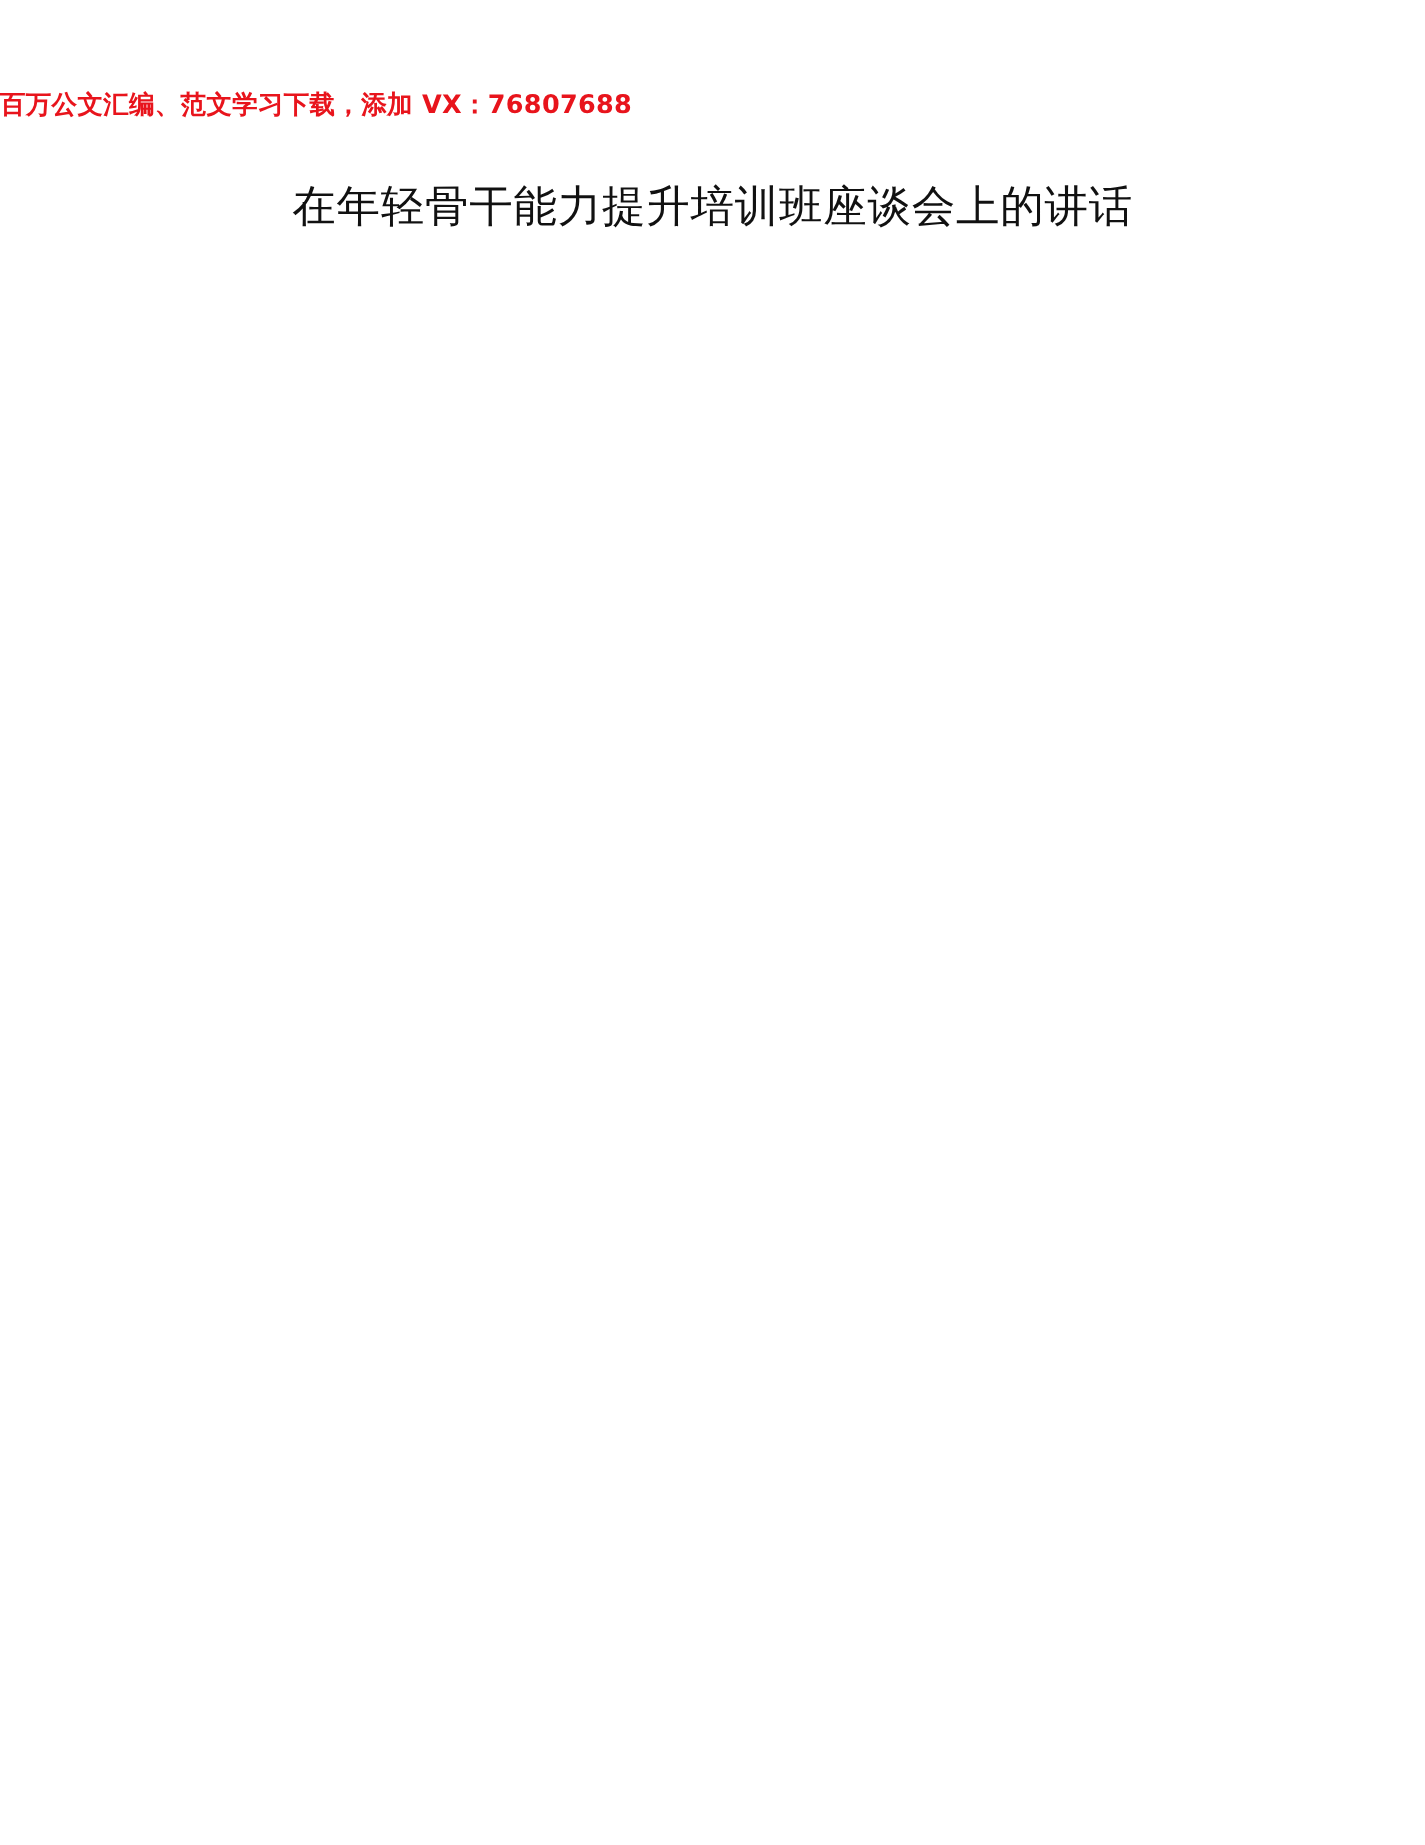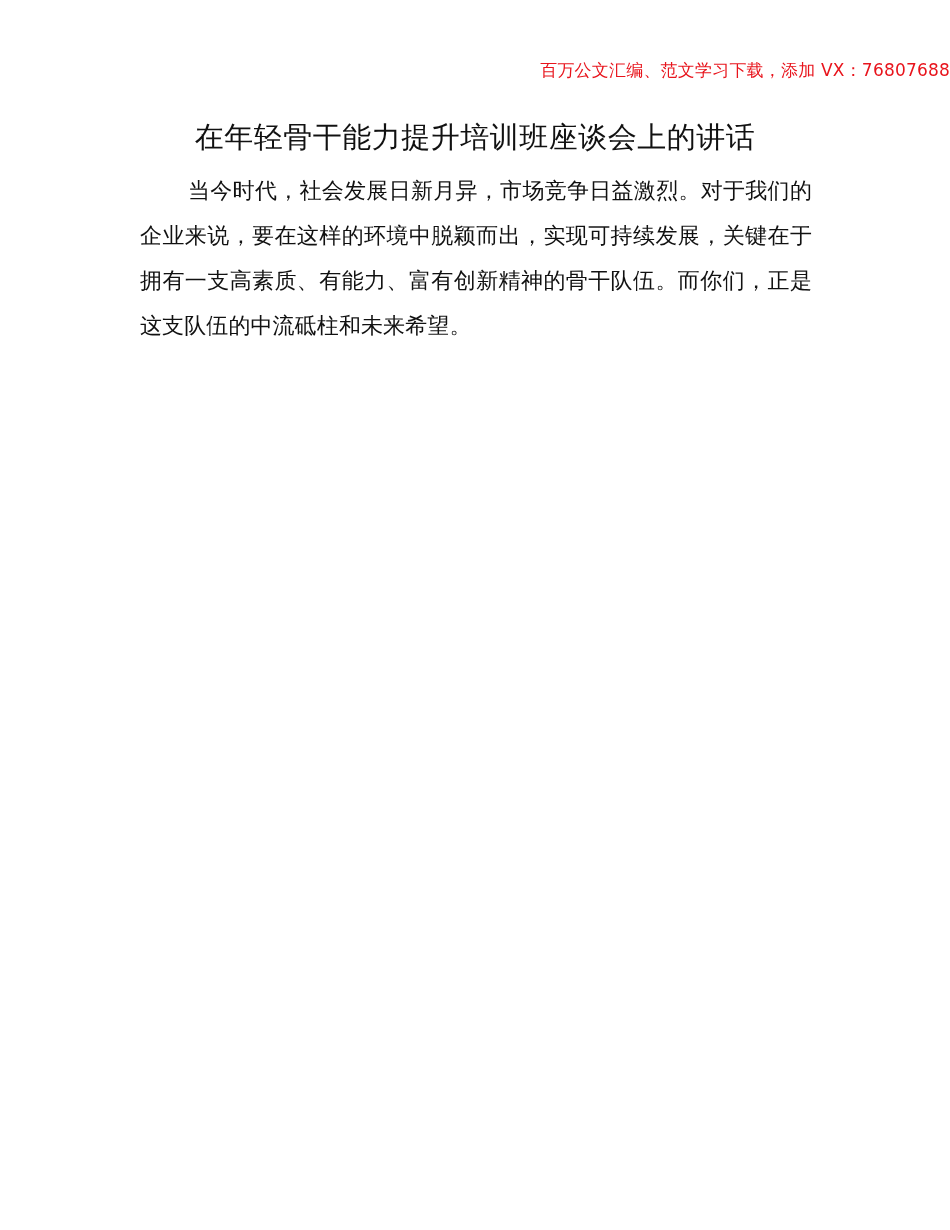--- a/index.html
+++ b/index.html
@@ -1,29 +1,28 @@
 <!DOCTYPE html>
 <html><head>
 <meta charset="utf-8">
 <style>
   html, body { margin: 0; padding: 0; background: #ffffff; }
   body { width: 950px; height: 1230px; position: relative; overflow: hidden;
          font-family: "DejaVu Sans", "Liberation Sans", sans-serif; color: #111111; }
   .page { position: absolute; left: 0; top: 0; width: 950px; height: 1230px; background: #ffffff; }
-  .header-banner { position: absolute; top: 57px; left: 0; width: 950px; text-align: right;
-                   font-size: 17px; line-height: 26px; color: #e8141c; letter-spacing: 0.2px; }
+  .header-banner { position: absolute; top: 57px; left: 0; width: 950px; text-align: left;
+                   font-size: 17px; line-height: 26px; color: #e8141c; letter-spacing: 0.2px; font-weight: bold; }
   .doc-title { position: absolute; top: 116px; left: 0; width: 950px; text-align: center;
                font-size: 29px; line-height: 42px; color: #111111; letter-spacing: 0.5px; }
   .body-text { position: absolute; top: 168px; left: 140px; width: 672px; }
   .salutation { font-size: 22px; line-height: 40px; text-indent: 48px; margin: 0 0 10px 0; }
   .para { font-size: 22px; line-height: 45px; text-indent: 48px; margin: 0 0 7px 0;
           text-align: justify; letter-spacing: 0.1px; }
 </style>
 </head>
 <body>
 
 <div class="page">
   <div class="header-banner">百万公文汇编、范文学习下载，添加 VX：76807688</div>
   <div class="doc-title">在年轻骨干能力提升培训班座谈会上的讲话</div>
   <div class="body-text">
-    <p class="para">当今时代，社会发展日新月异，市场竞争日益激烈。对于我们的企业来说，要在这样的环境中脱颖而出，实现可持续发展，关键在于拥有一支高素质、有能力、富有创新精神的骨干队伍。而你们，正是这支队伍的中流砥柱和未来希望。</p>
   </div>
 </div>
 
 </body></html>

